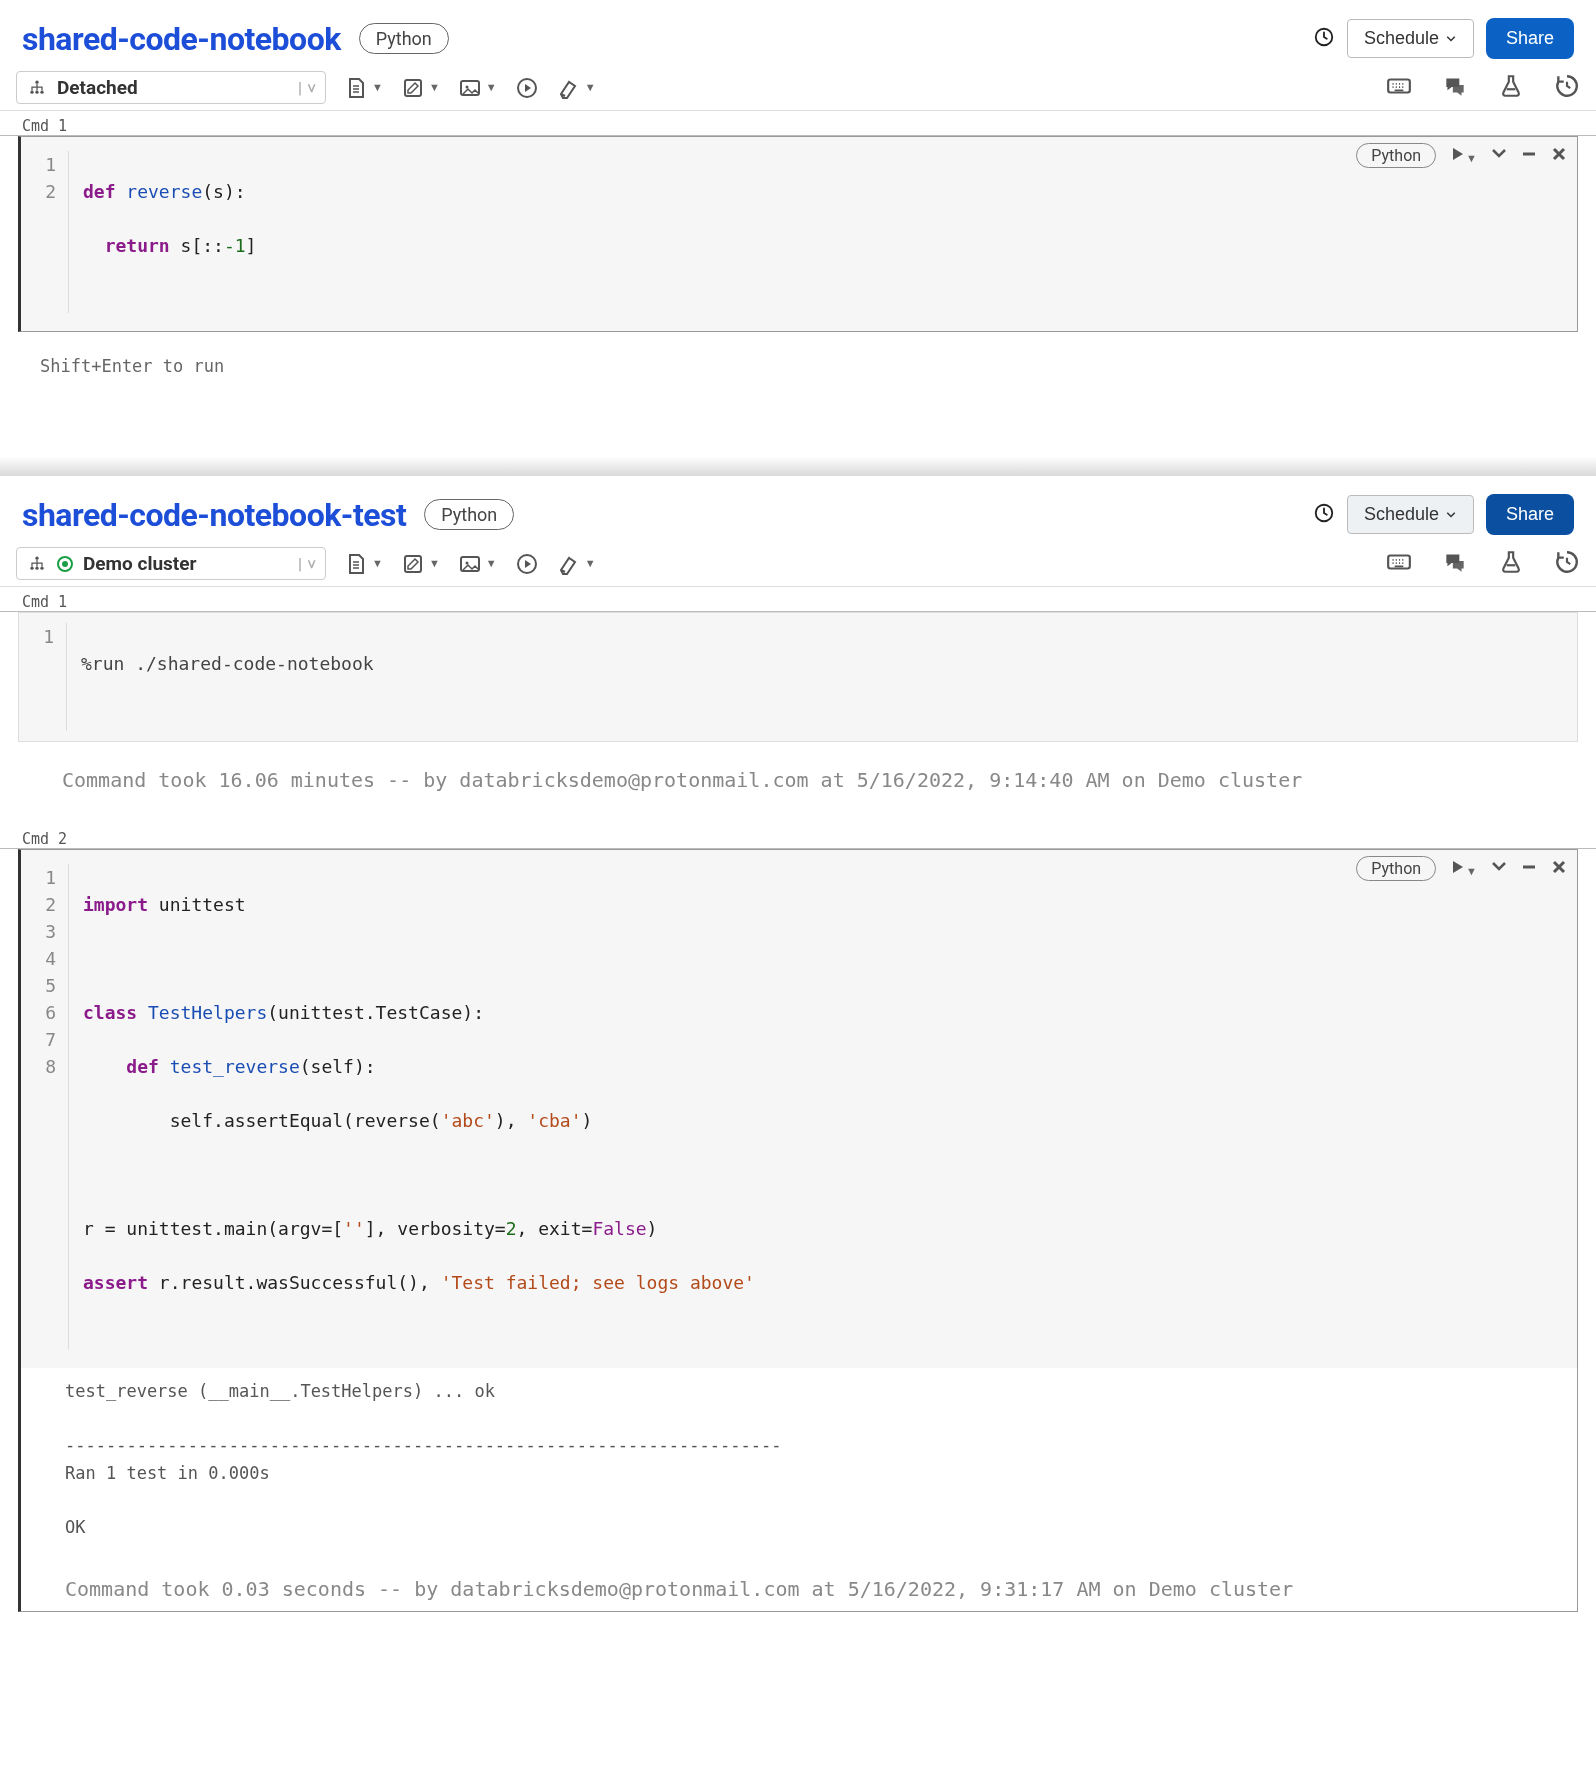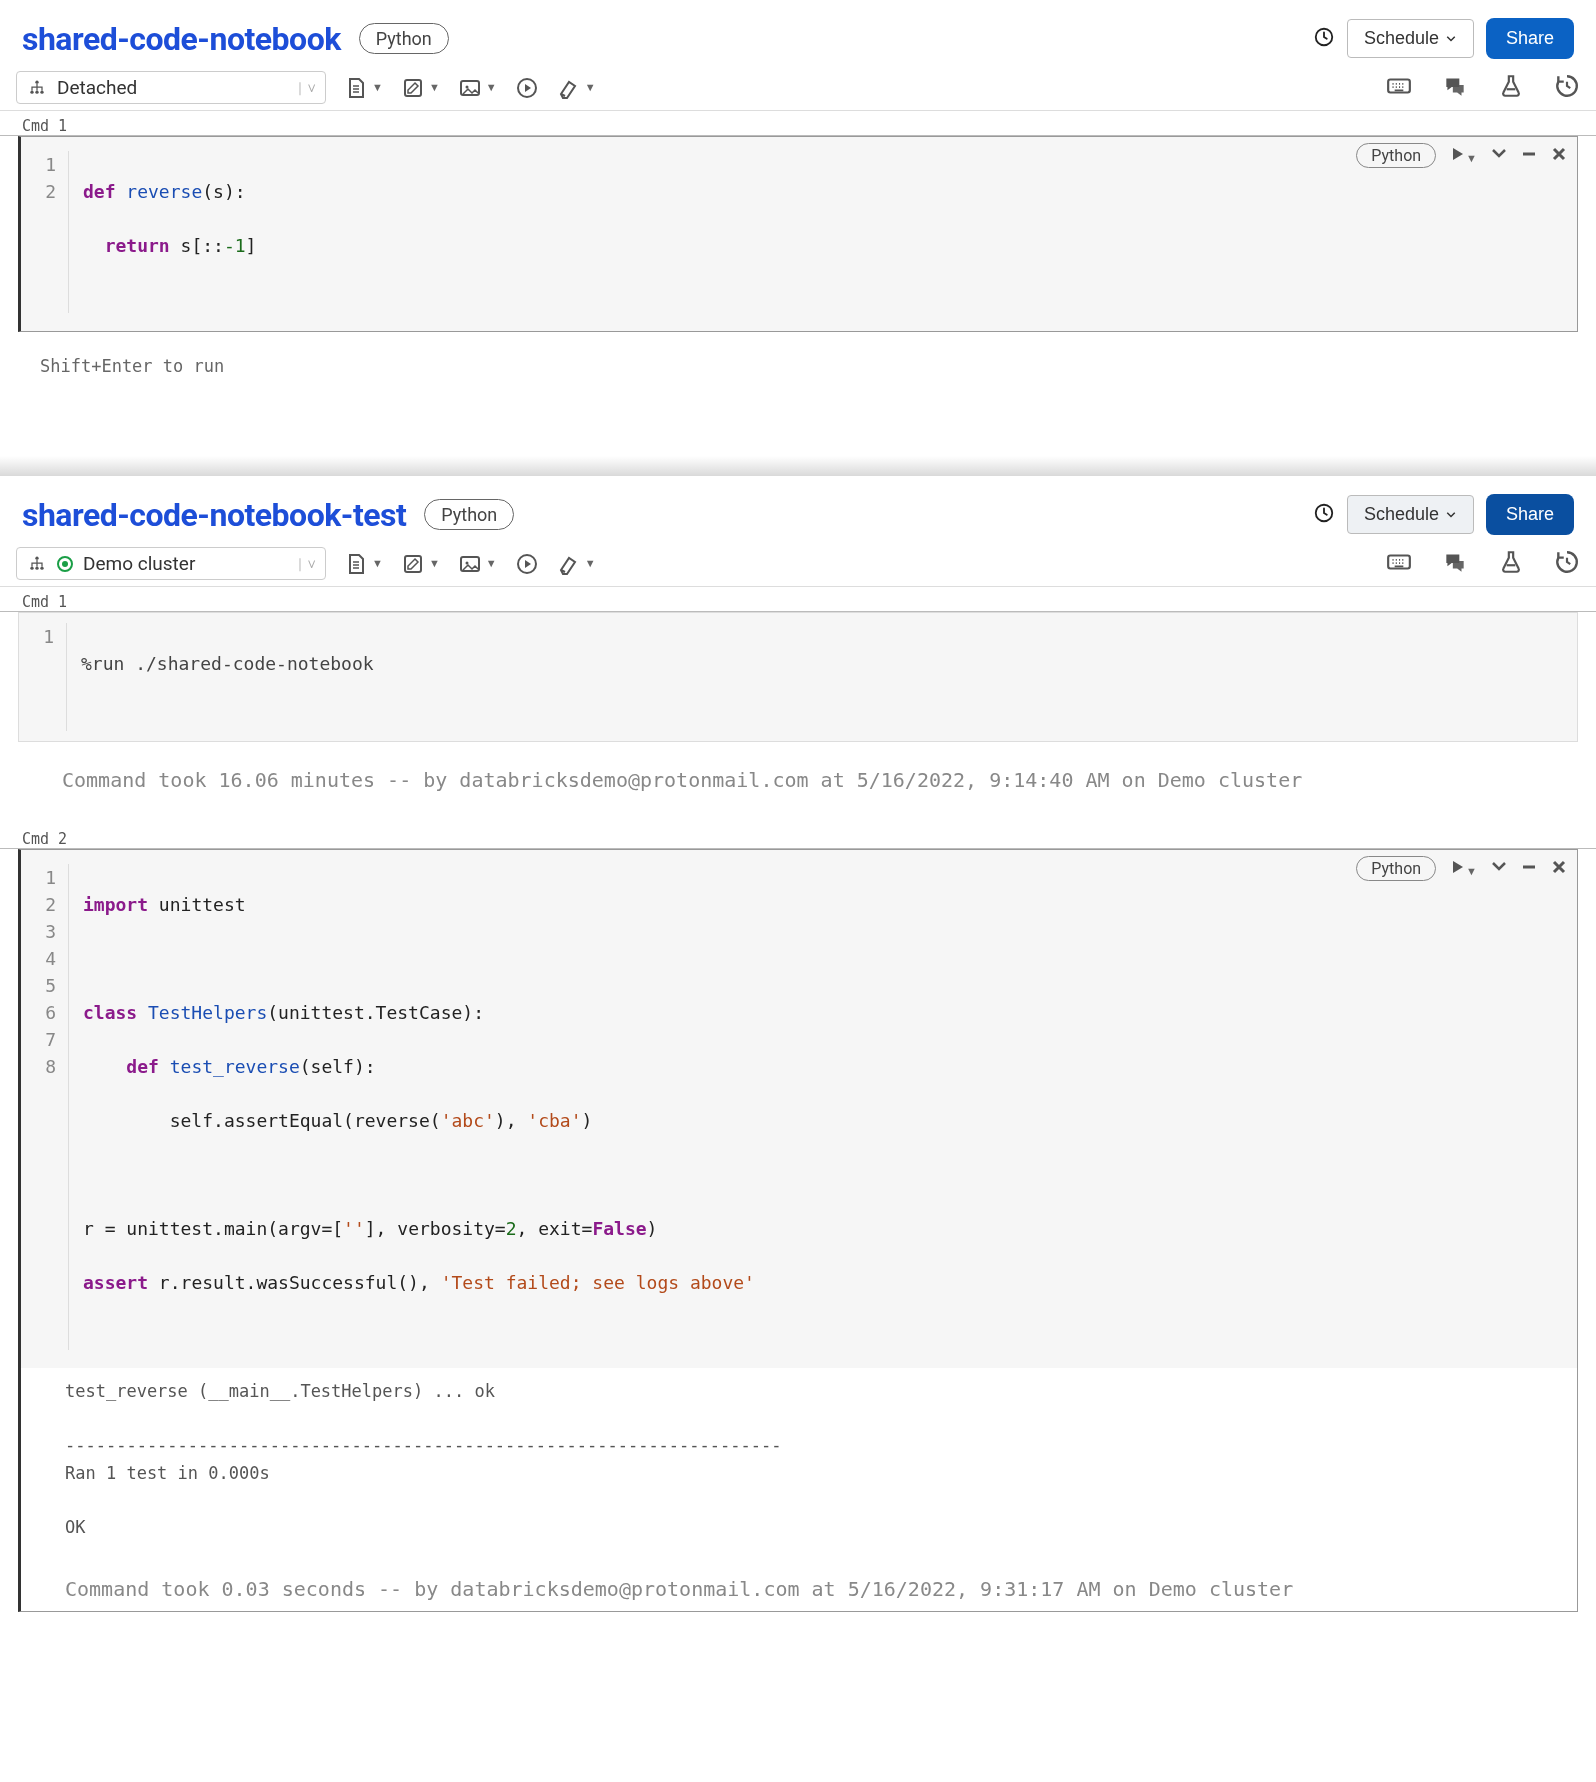--- a/index.html
+++ b/index.html
@@ -90,20 +90,21 @@
   .cluster-select {
     display: flex;
     align-items: center;
     gap: 10px;
     border: 1px solid #ccc;
     border-radius: 4px;
     padding: 4px 8px 4px 10px;
     min-width: 310px;
     font-size: 19px;
     color: #333;
+    font-weight: bold;
   }
   .cluster-select .label-text { flex: 1; }
   .attached-dot {
     width: 16px; height: 16px;
     border: 2px solid #1a9e46;
     border-radius: 50%;
     display: inline-flex;
     align-items: center;
     justify-content: center;
   }
@@ -181,21 +182,21 @@
     user-select: none;
   }
   .gutter div { height: 27px; }
   .code-lines { padding-left: 14px; white-space: pre; }
   .code-lines .line { height: 27px; }
   .kw { color: #8b1a8b; font-weight: 600; text-align: center; }
   .fn { color: #1a4db3; }
   .cls { color: #1a4db3; }
   .num { color: #1a6b1a; }
   .str { color: #b34a1a; }
-  .bool { color: #8b1a8b; font-weight: 700; }
+  .bool { color: #8b1a8b; font-weight: 400; }
   .mag { color: #444; }
 
   .run-hint {
     font-family: "SF Mono", ui-monospace, Menlo, Consolas, monospace;
     font-size: 17px;
     color: #666;
     padding: 24px 0 0 40px;
   }
   .output-block {
     font-family: "SF Mono", ui-monospace, Menlo, Consolas, monospace;

